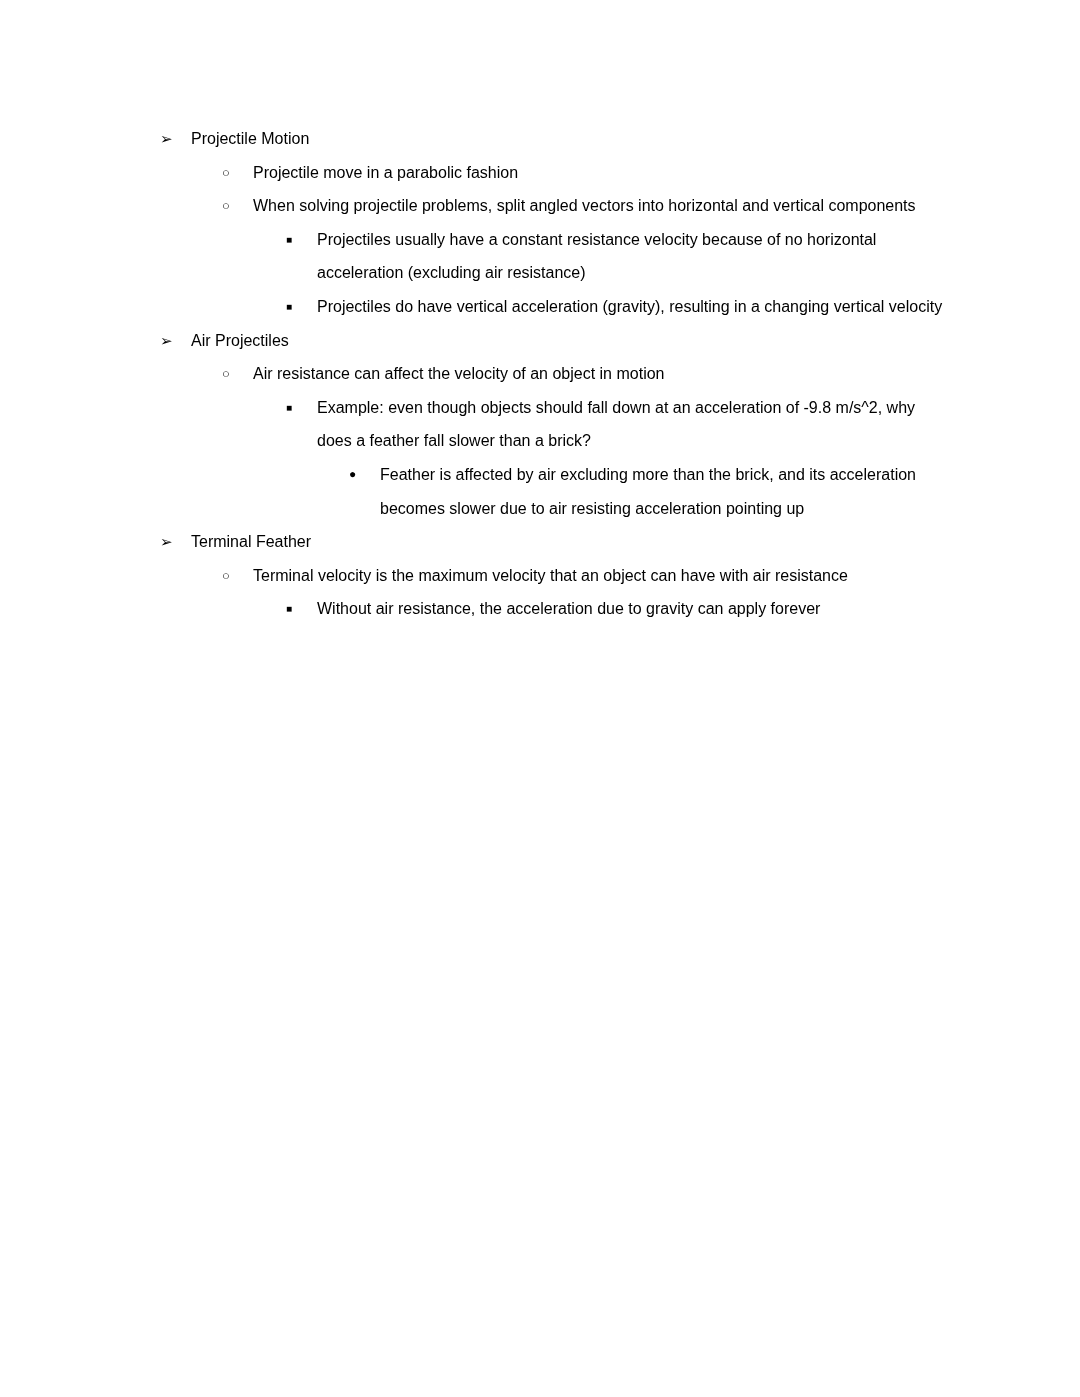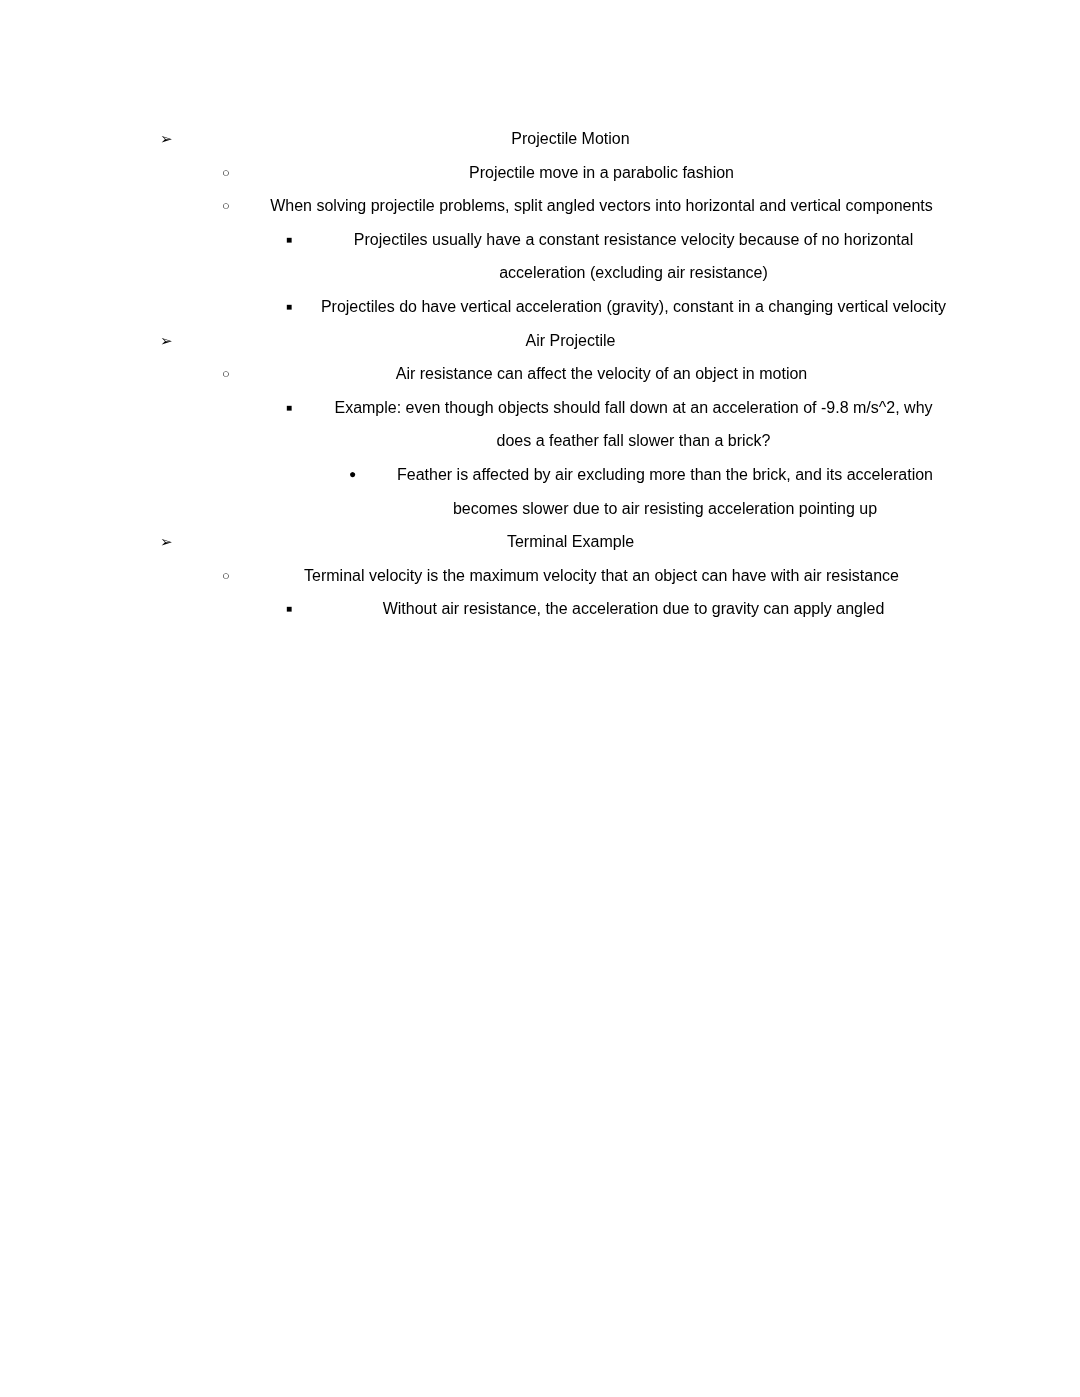--- a/index.html
+++ b/index.html
@@ -28,21 +28,20 @@
     display: flex;
     align-items: flex-start;
   }
   .li .marker {
     flex: 0 0 31px;
     line-height: 33.6px;
     text-align: left;
   }
   .li .text {
     flex: 1 1 auto;
-    text-align: center;
   }
   .l1 { margin-left: 0; }
   .l2 { margin-left: 62px; }
   .l3 { margin-left: 126px; }
   .l4 { margin-left: 189px; }
   .marker.arrow  { font-size: 15px; }
   .marker.circle { font-size: 13px; }
   .marker.square { font-size: 10px; }
   .marker.disc   { font-size: 12px; }
 </style>
@@ -67,52 +66,52 @@
       <span class="text">When solving projectile problems, split angled vectors into horizontal and vertical components</span>
     </div>
 
     <div class="li l3">
       <span class="marker square">■</span>
       <span class="text">Projectiles usually have a constant resistance velocity because of no horizontal acceleration (excluding air resistance)</span>
     </div>
 
     <div class="li l3">
       <span class="marker square">■</span>
-      <span class="text">Projectiles do have vertical acceleration (gravity), constant in a changing vertical velocity</span>
+      <span class="text">Projectiles do have vertical acceleration (gravity), resulting in a changing vertical velocity</span>
     </div>
 
     <div class="li l1">
       <span class="marker arrow">➢</span>
-      <span class="text">Air Projectile</span>
+      <span class="text">Air Projectiles</span>
     </div>
 
     <div class="li l2">
       <span class="marker circle">○</span>
       <span class="text">Air resistance can affect the velocity of an object in motion</span>
     </div>
 
     <div class="li l3">
       <span class="marker square">■</span>
       <span class="text">Example: even though objects should fall down at an acceleration of -9.8 m/s^2, why does a feather fall slower than a brick?</span>
     </div>
 
     <div class="li l4">
       <span class="marker disc">●</span>
       <span class="text">Feather is affected by air excluding more than the brick, and its acceleration becomes slower due to air resisting acceleration pointing up</span>
     </div>
 
     <div class="li l1">
       <span class="marker arrow">➢</span>
-      <span class="text">Terminal Example</span>
+      <span class="text">Terminal Feather</span>
     </div>
 
     <div class="li l2">
       <span class="marker circle">○</span>
       <span class="text">Terminal velocity is the maximum velocity that an object can have with air resistance</span>
     </div>
 
     <div class="li l3">
       <span class="marker square">■</span>
-      <span class="text">Without air resistance, the acceleration due to gravity can apply angled</span>
+      <span class="text">Without air resistance, the acceleration due to gravity can apply forever</span>
     </div>
 
   </div>
 </div>
 
 </body></html>

